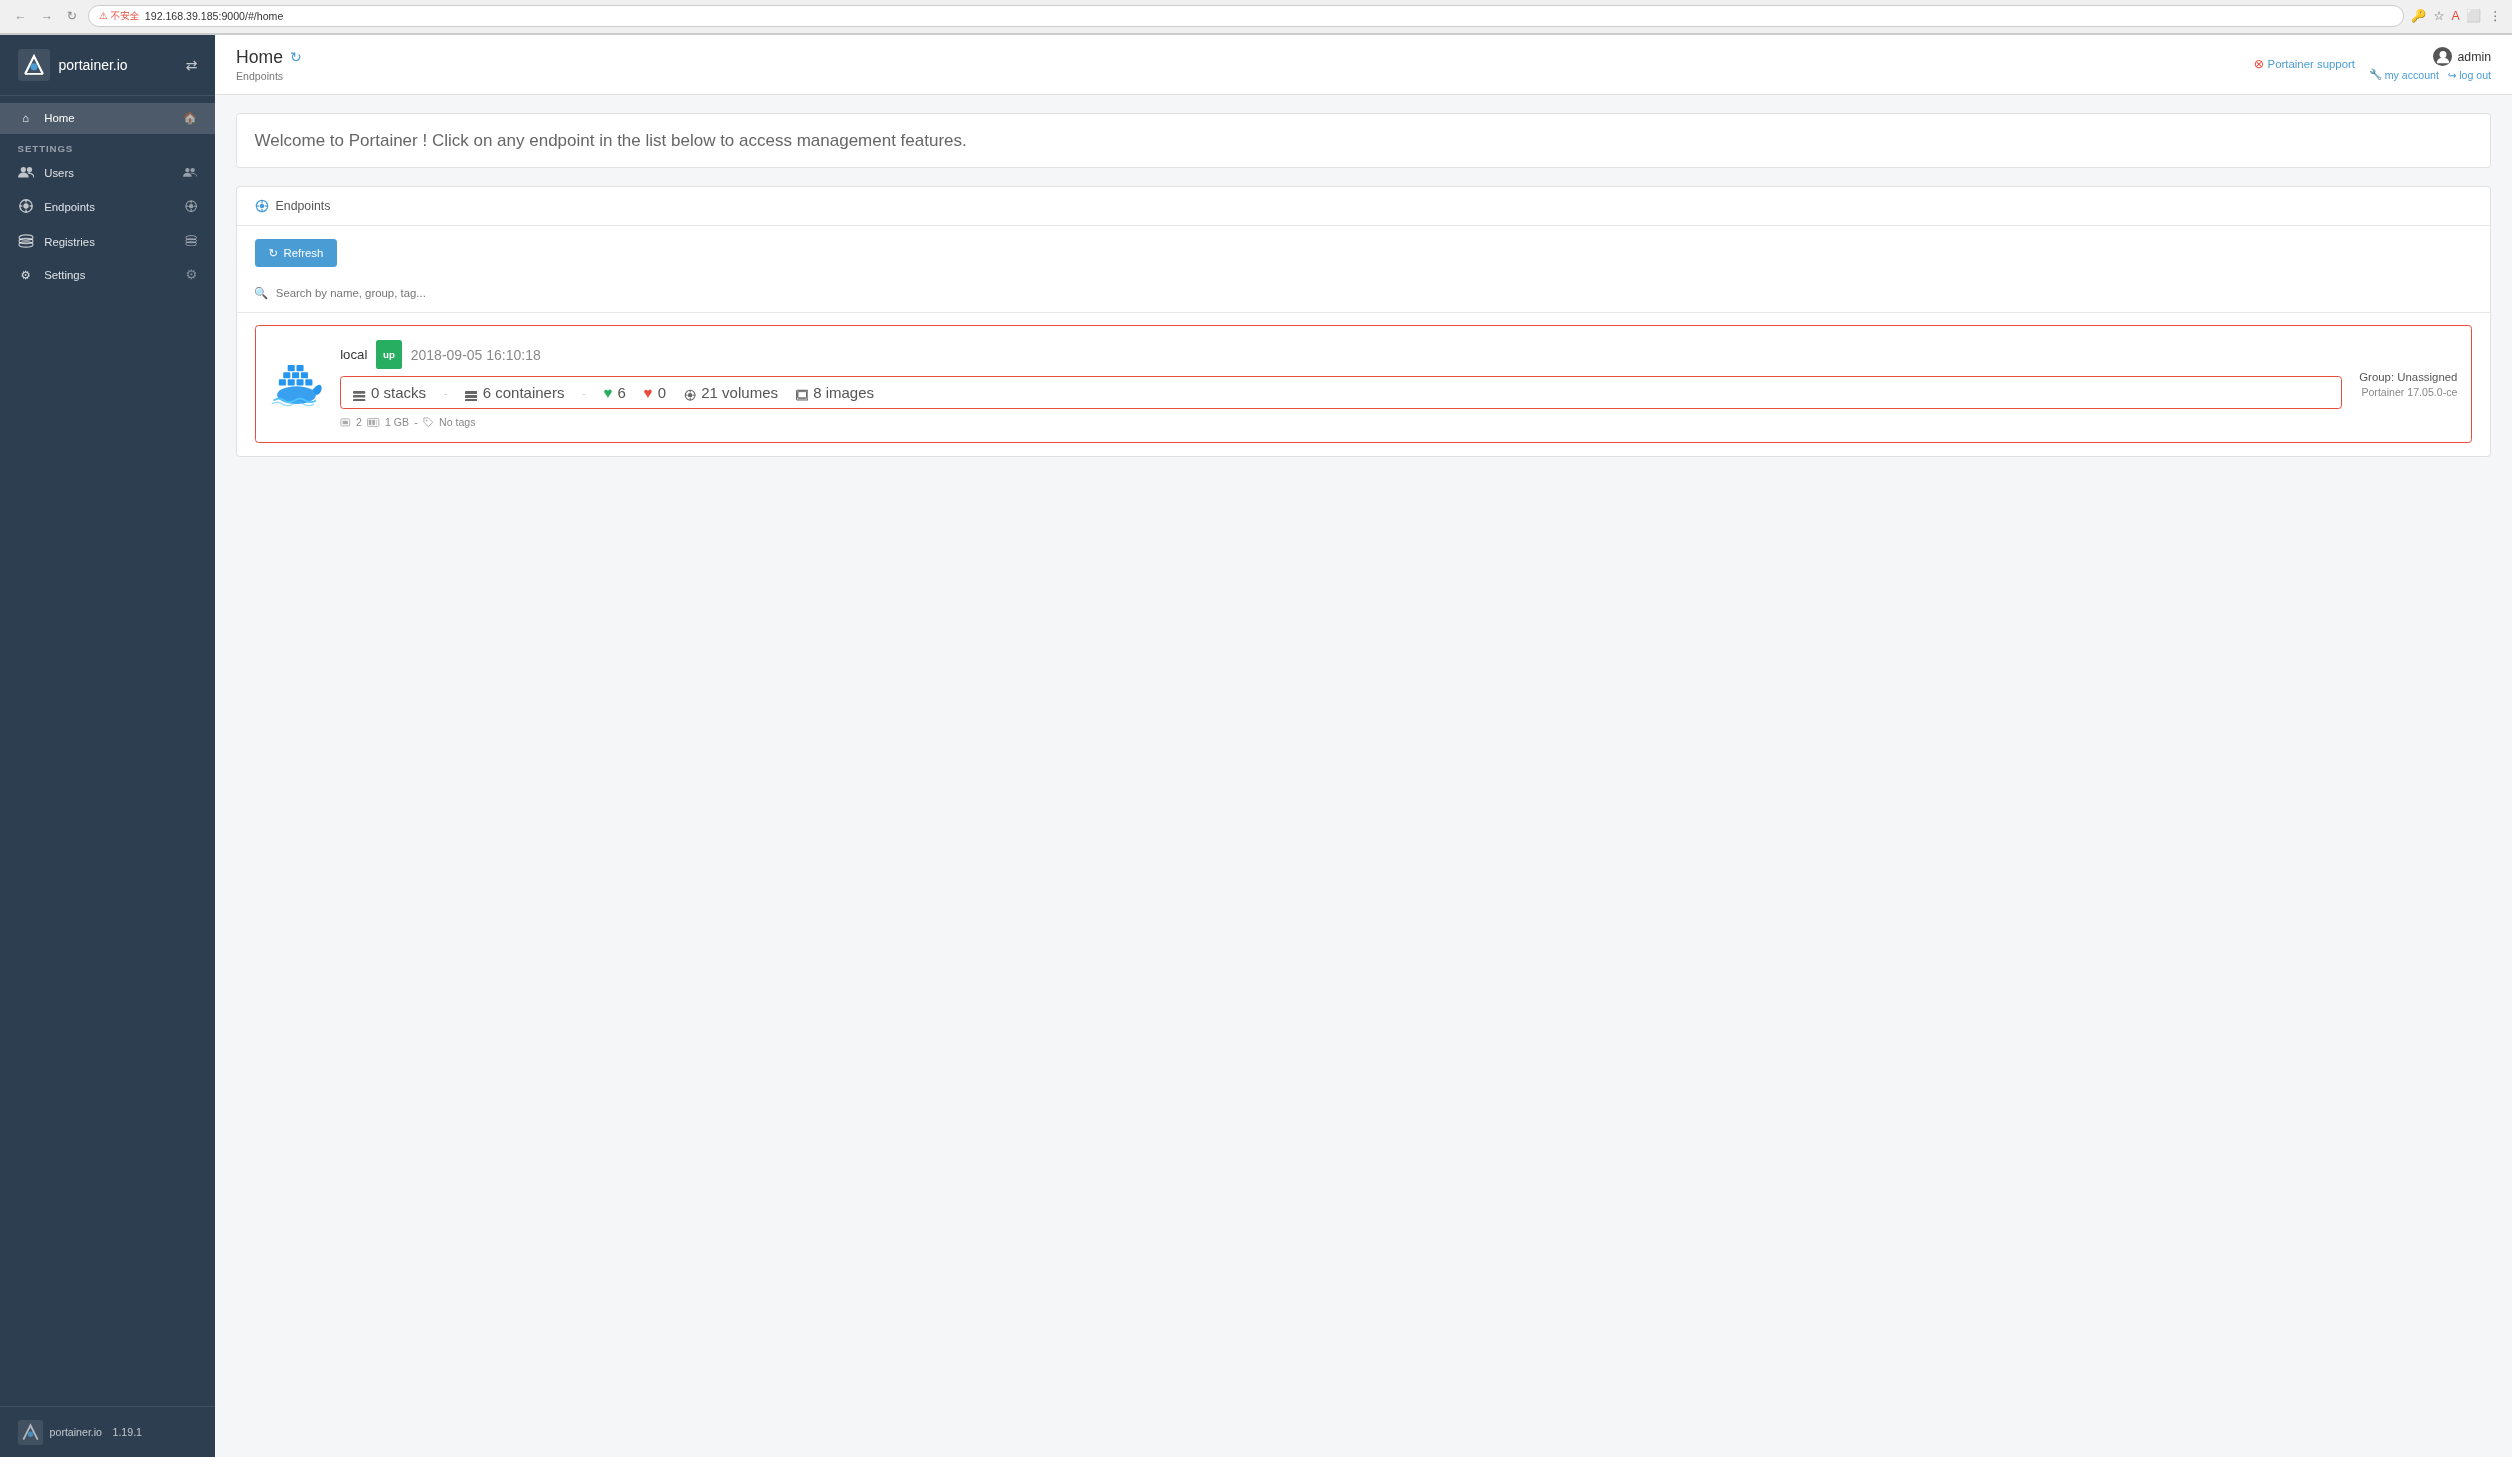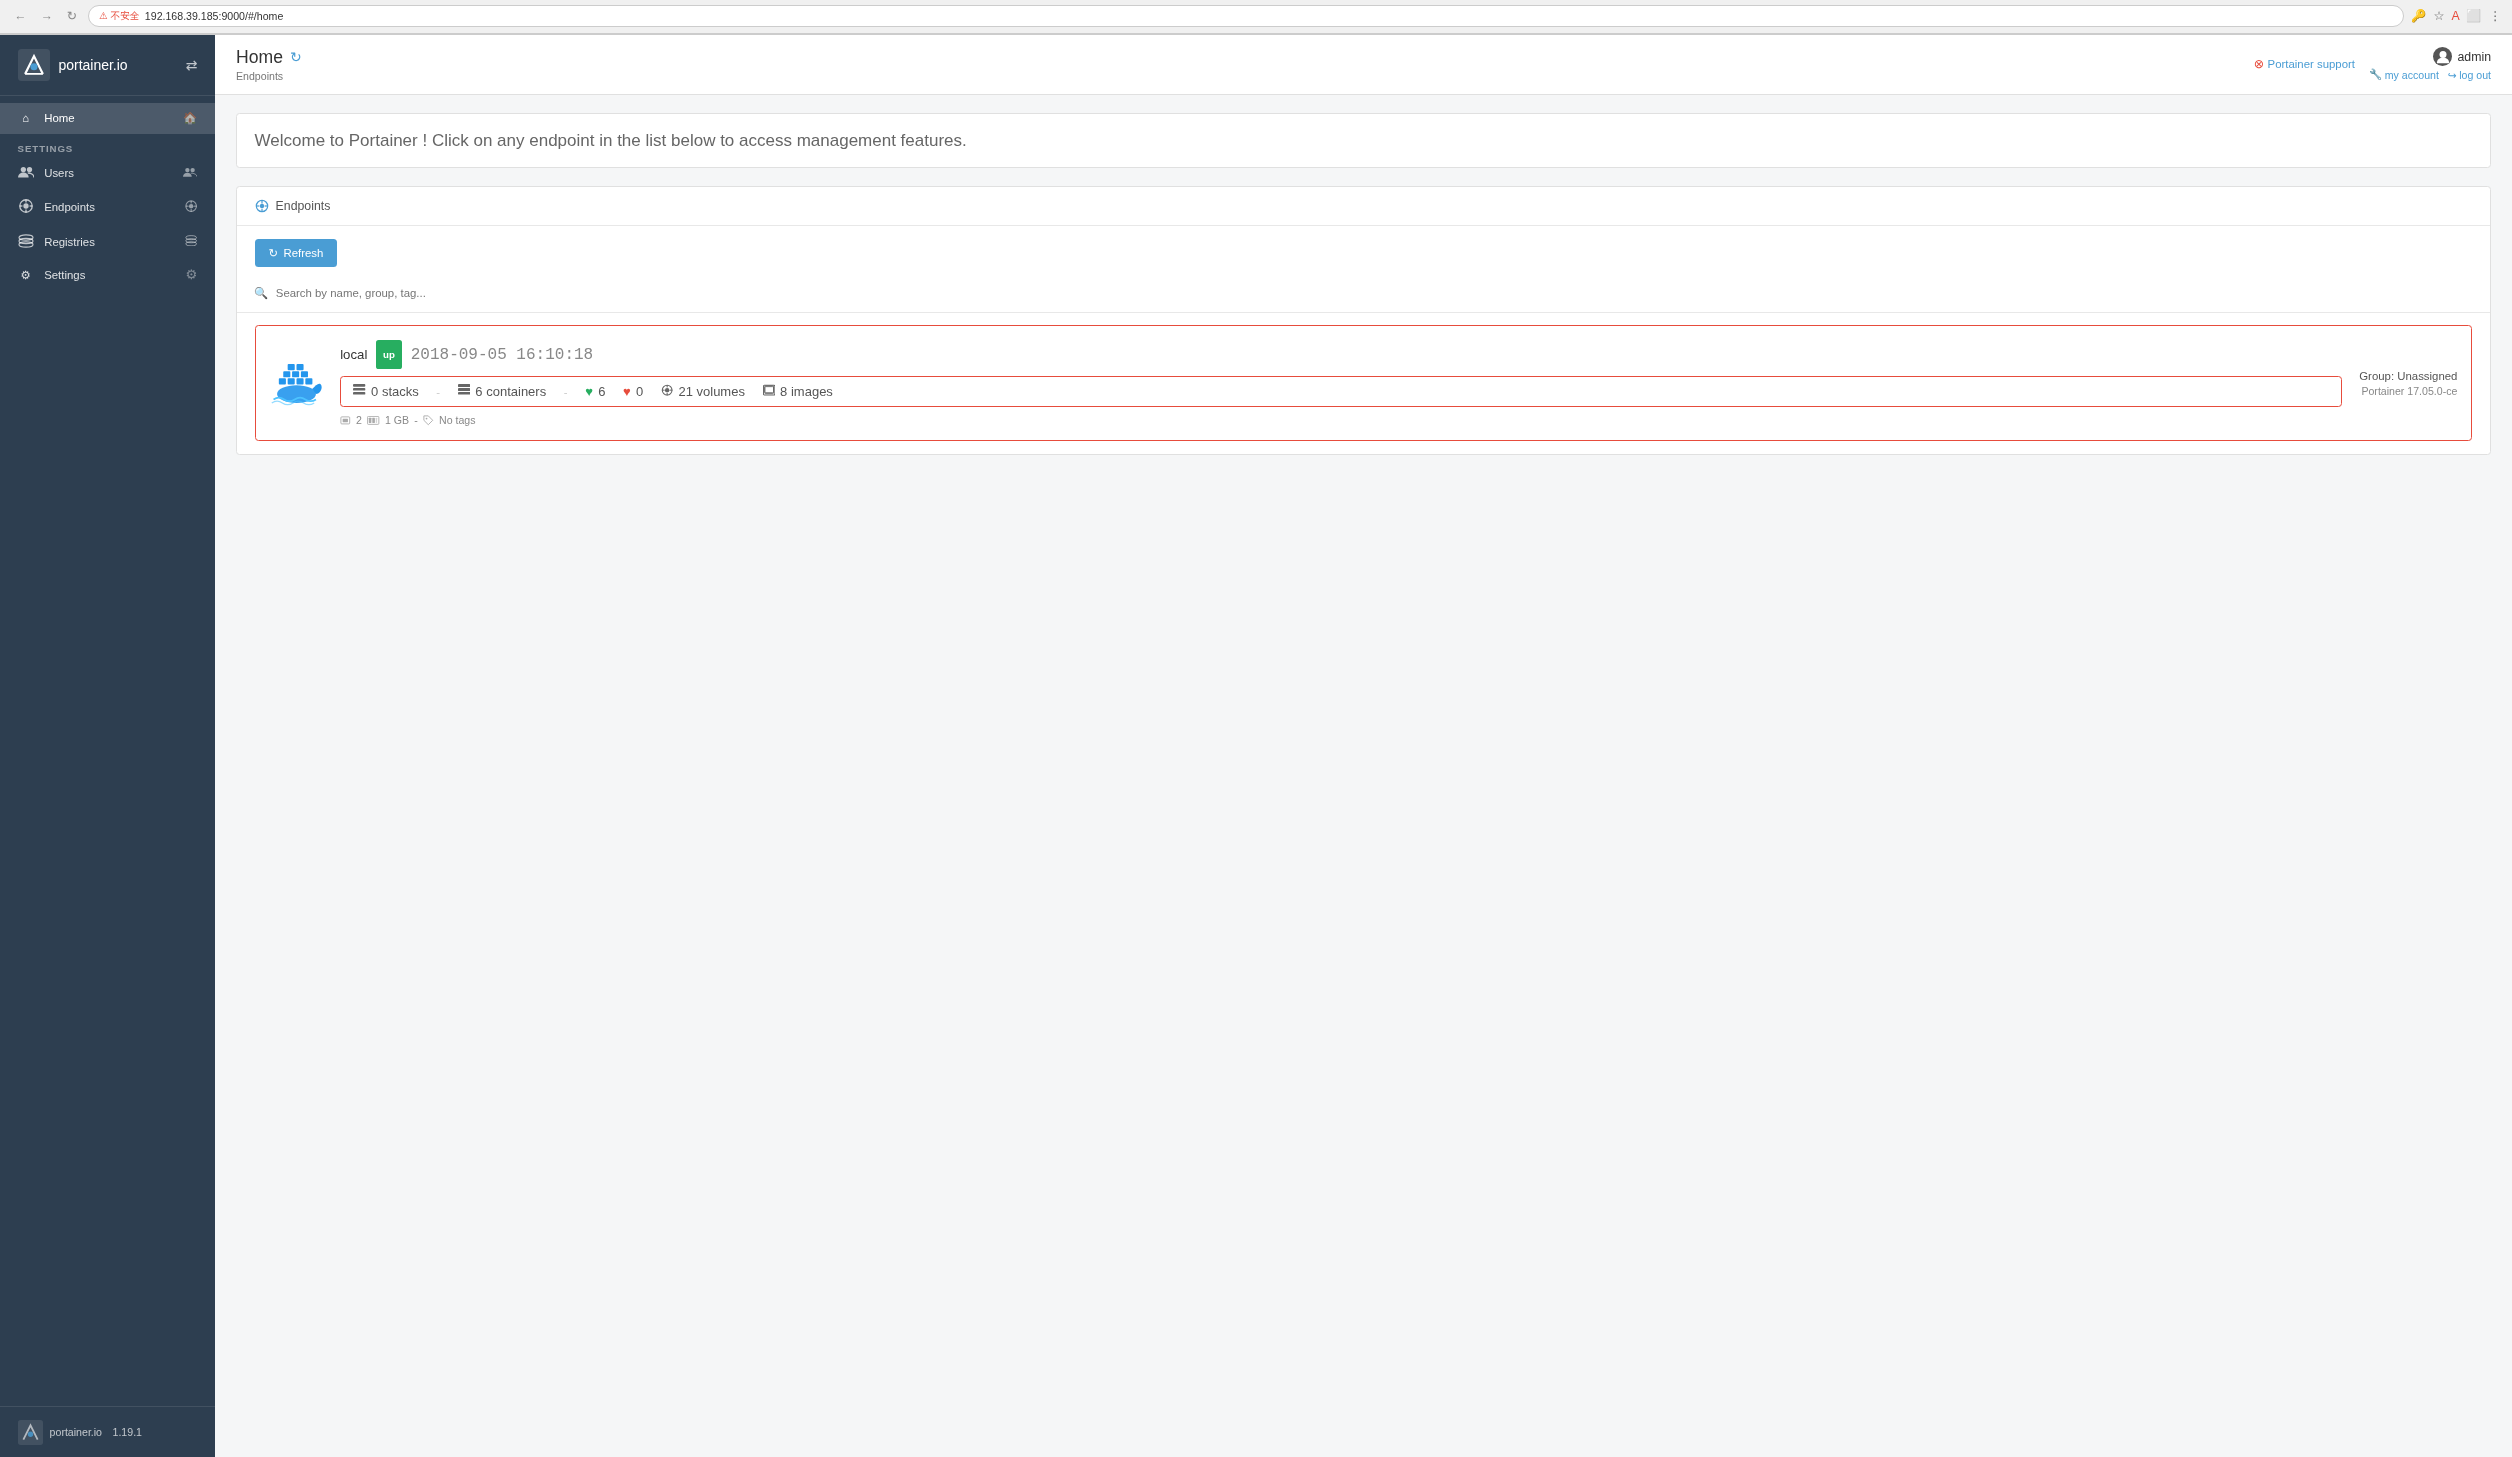--- a/index.html
+++ b/index.html
@@ -71,23 +71,23 @@
     .search-input { border: none; outline: none; font-size: 11.4px; color: #555; width: 100%; background: transparent; }
 
     
     .endpoint-list { padding: 12.3px 17.6px; }
     .endpoint-item { display: flex; align-items: center; padding: 14px; border: 1.8px solid #e74c3c; border-radius: 3.5px; gap: 17.6px; position: relative; }
     .endpoint-docker-icon { width: 53px; height: 53px; flex-shrink: 0; }
     .endpoint-info { flex: 1; }
     .endpoint-name-row { display: flex; align-items: center; gap: 8.8px; margin-bottom: 7px; }
     .endpoint-name { font-size: 13.2px; font-weight: 500; color: #333; }
     .endpoint-status-badge { background: #27ae60; color: white; font-size: 9.7px; padding: 9px 7px; border-radius: 2.6px; font-weight: 600; }
-    .endpoint-date { color: #888; font-size: 16px; font-family: Liberation Mono, monospace; }
+    .endpoint-date { color: #888; font-size: 14px; }
     .endpoint-stats { display: flex; align-items: center; gap: 17.6px; border: 1.8px solid #e74c3c; border-radius: 3.5px; padding: 7px 12.3px; }
-    .stat-item { display: flex; align-items: flex-start; gap: 5.3px; font-size: 13px; color: #555; }
+    .stat-item { display: flex; align-items: flex-end; gap: 5.3px; font-size: 15px; color: #555; }
     .stat-separator { color: #ccc; }
     .heart-green { color: #27ae60; }
     .heart-red { color: #e74c3c; }
     .endpoint-meta { display: flex; align-items: center; gap: 5.3px; font-size: 10.6px; color: #888; margin-top: 7px; }
     .endpoint-group { font-size: 11.4px; color: #555; text-align: right; }
     .endpoint-standalone { font-size: 10.6px; color: #888; text-align: right; margin-top: 3.5px; }
   </style>
 </head>
 <body>
 

